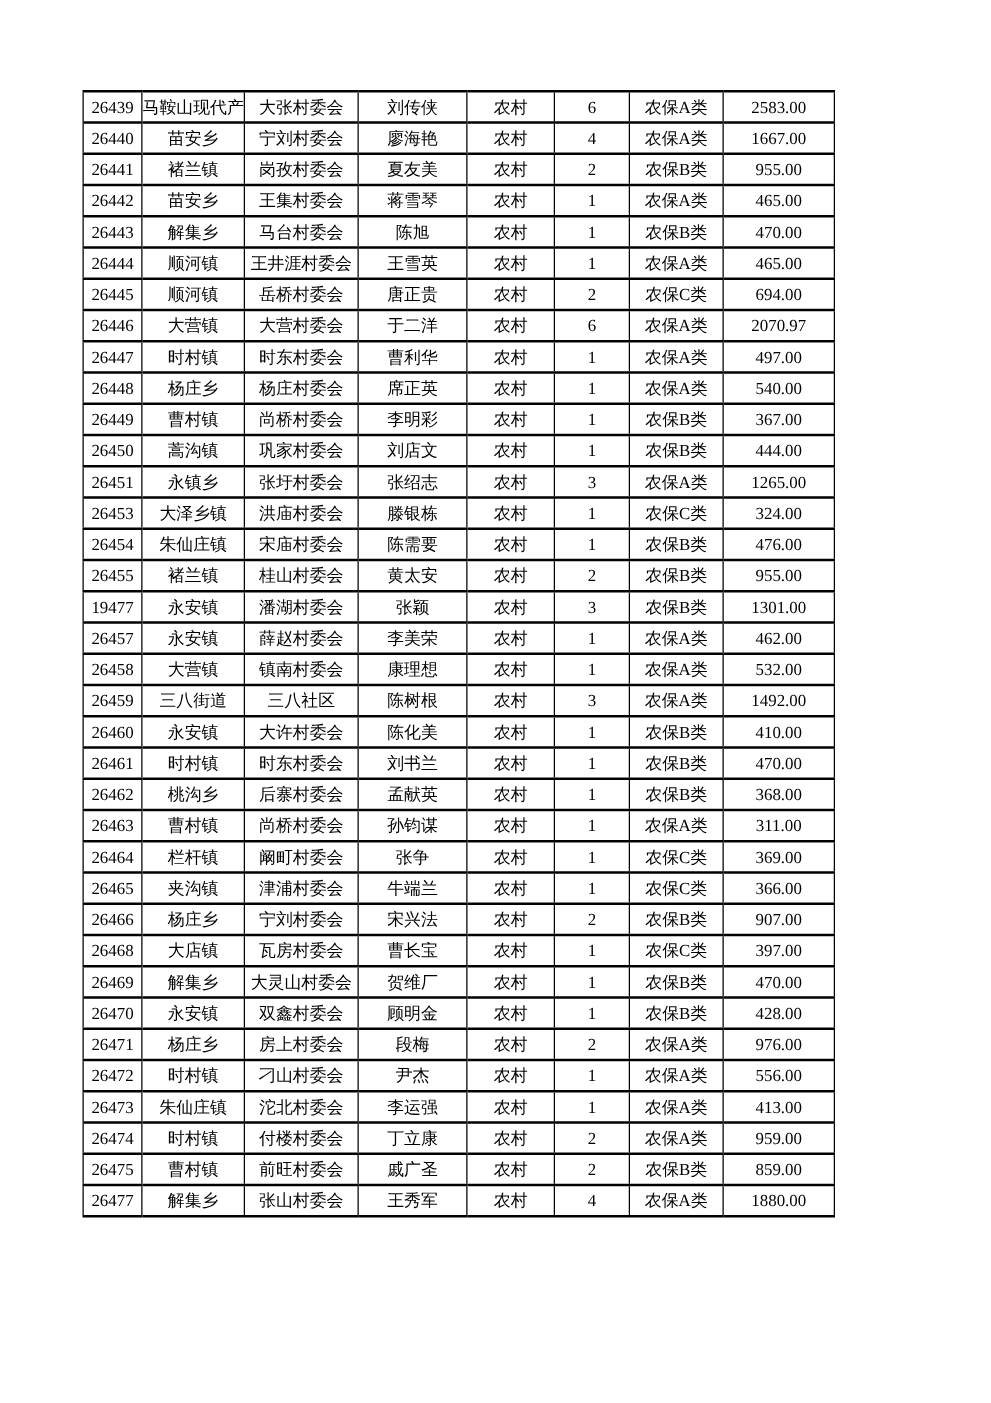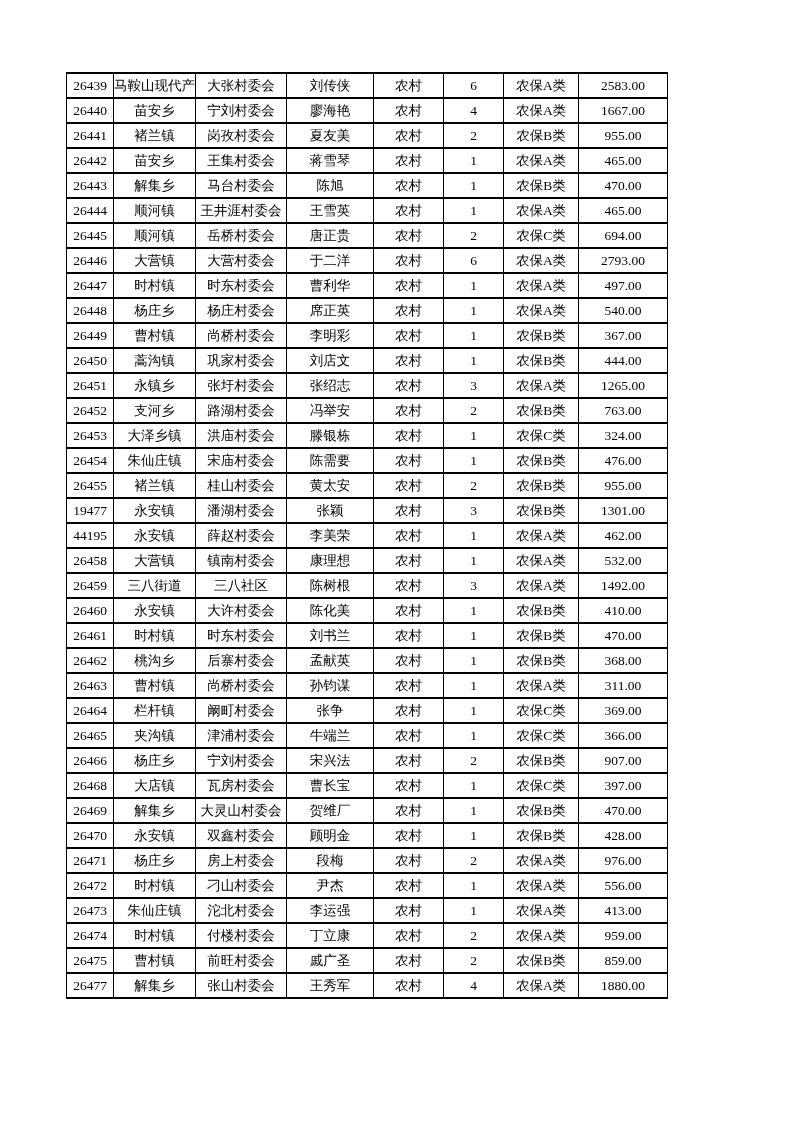--- a/index.html
+++ b/index.html
@@ -130,21 +130,21 @@
           <td class="col-amount">694.00</td>
         </tr>
         <tr>
           <td class="col-id">26446</td>
           <td class="col-town">大营镇</td>
           <td class="col-village">大营村委会</td>
           <td class="col-name">于二洋</td>
           <td class="col-residence">农村</td>
           <td class="col-count">6</td>
           <td class="col-category">农保A类</td>
-          <td class="col-amount">2793.00</td>
+          <td class="col-amount">2070.97</td>
         </tr>
         <tr>
           <td class="col-id">26447</td>
           <td class="col-town">时村镇</td>
           <td class="col-village">时东村委会</td>
           <td class="col-name">曹利华</td>
           <td class="col-residence">农村</td>
           <td class="col-count">1</td>
           <td class="col-category">农保A类</td>
           <td class="col-amount">497.00</td>
@@ -183,30 +183,20 @@
           <td class="col-id">26451</td>
           <td class="col-town">永镇乡</td>
           <td class="col-village">张圩村委会</td>
           <td class="col-name">张绍志</td>
           <td class="col-residence">农村</td>
           <td class="col-count">3</td>
           <td class="col-category">农保A类</td>
           <td class="col-amount">1265.00</td>
         </tr>
         <tr>
-          <td class="col-id">26452</td>
-          <td class="col-town">支河乡</td>
-          <td class="col-village">路湖村委会</td>
-          <td class="col-name">冯举安</td>
-          <td class="col-residence">农村</td>
-          <td class="col-count">2</td>
-          <td class="col-category">农保B类</td>
-          <td class="col-amount">763.00</td>
-        </tr>
-        <tr>
           <td class="col-id">26453</td>
           <td class="col-town">大泽乡镇</td>
           <td class="col-village">洪庙村委会</td>
           <td class="col-name">滕银栋</td>
           <td class="col-residence">农村</td>
           <td class="col-count">1</td>
           <td class="col-category">农保C类</td>
           <td class="col-amount">324.00</td>
         </tr>
         <tr>
@@ -233,21 +223,21 @@
           <td class="col-id">19477</td>
           <td class="col-town">永安镇</td>
           <td class="col-village">潘湖村委会</td>
           <td class="col-name">张颖</td>
           <td class="col-residence">农村</td>
           <td class="col-count">3</td>
           <td class="col-category">农保B类</td>
           <td class="col-amount">1301.00</td>
         </tr>
         <tr>
-          <td class="col-id">44195</td>
+          <td class="col-id">26457</td>
           <td class="col-town">永安镇</td>
           <td class="col-village">薛赵村委会</td>
           <td class="col-name">李美荣</td>
           <td class="col-residence">农村</td>
           <td class="col-count">1</td>
           <td class="col-category">农保A类</td>
           <td class="col-amount">462.00</td>
         </tr>
         <tr>
           <td class="col-id">26458</td>

